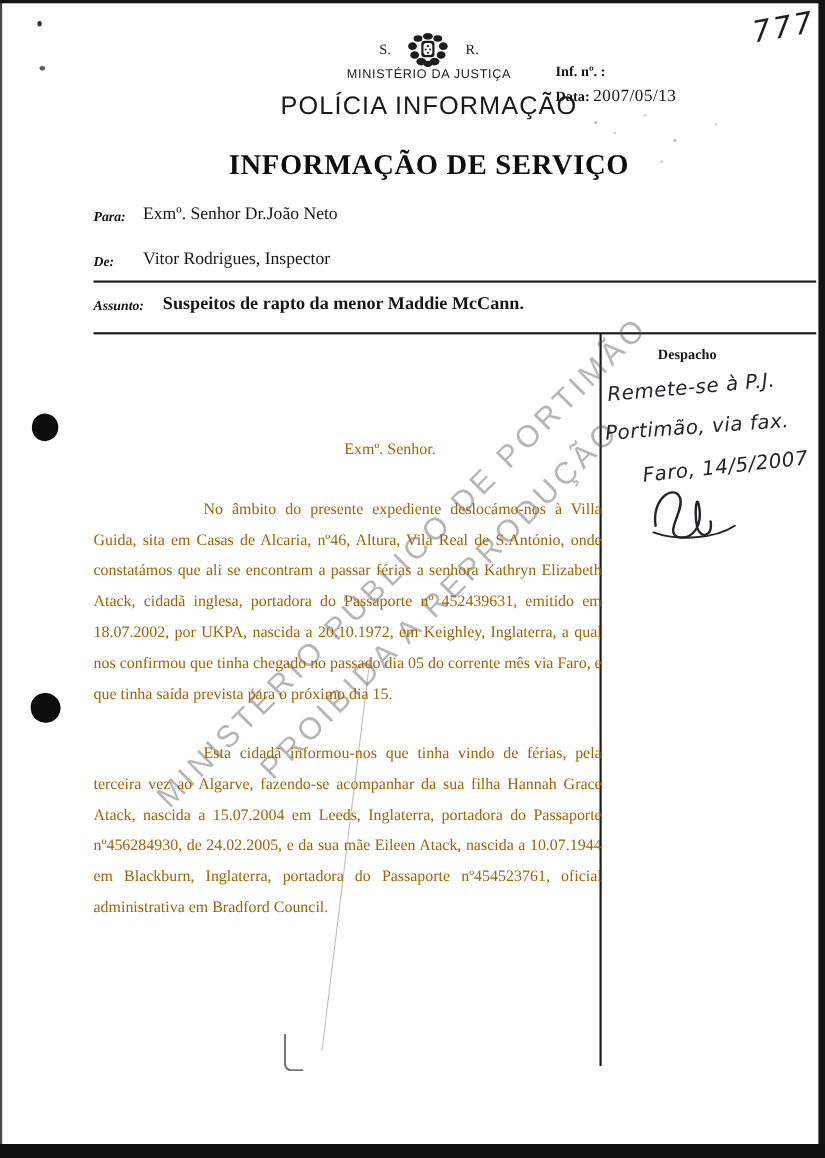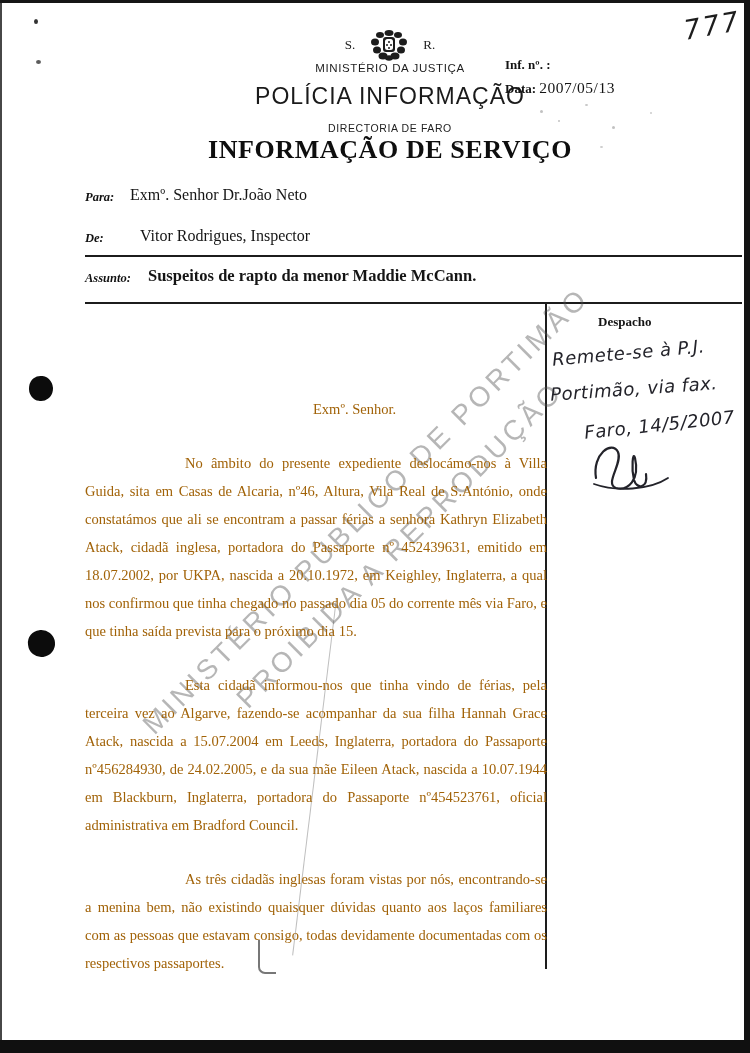--- a/index.html
+++ b/index.html
@@ -109,33 +109,32 @@
         <circle cx="21" cy="13" r="1" fill="#1c1c1c"></circle>
           <circle cx="19" cy="16" r="1" fill="#1c1c1c"></circle>
         <circle cx="23" cy="16" r="1" fill="#1c1c1c"></circle>
           <circle cx="21" cy="19" r="1" fill="#1c1c1c"></circle>
       </svg>
     </span>
     <span class="sr">R.</span>
   </div>
   <div class="cwide ministry">MINISTÉRIO DA JUSTIÇA</div>
   <div class="cwide org">POLÍCIA INFORMAÇÃO</div>
-  <div class="cwide directorate">DIRECTORIA DE FARO</div>
   <div class="cwide doc-title">INFORMAÇÃO DE SERVIÇO</div>
 
   <div class="info-label">Inf. nº. :</div>
   <div class="date-row">
     <span>Data:</span>
     <span class="date-value">2007/05/13</span>
   </div>
 
   <div class="mlabel" style="left:85px;top:190px;">Para:</div>
   <div class="mvalue" style="left:130px;top:186px;">Exmº. Senhor Dr.João Neto</div>
   <div class="mlabel" style="left:85px;top:231px;">De:</div>
-  <div class="mvalue" style="left:140px;top:227px;">Vitor Rodrigues, Inspector</div>
+  <div class="mvalue" style="left:130px;top:227px;">Vitor Rodrigues, Inspector</div>
   <div class="rule" style="top:255px;"></div>
   <div class="mlabel" style="left:85px;top:271px;">Assunto:</div>
   <div class="mvalue subject-value" style="left:148px;top:266px;">Suspeitos de rapto da menor Maddie McCann.</div>
   <div class="rule" style="top:302px;"></div>
 
   <div class="vline"></div>
   <div class="despacho-label">Despacho</div>
   <div class="hw" style="left:552px;top:342px;transform:rotate(-5deg);">Remete-se à P.J.</div>
   <div class="hw" style="left:550px;top:378px;transform:rotate(-4deg);">Portimão, via fax.</div>
   <div class="hw" style="left:584px;top:414px;transform:rotate(-6deg);">Faro, 14/5/2007</div>
@@ -143,16 +142,15 @@
     <svg width="90" height="58" viewBox="0 0 90 58">
       <path d="M8 40 C 4 16, 24 2, 30 14 C 35 25, 16 46, 28 50 C 40 53, 52 42, 47 20 C 45 12, 43 30, 46 42 C 49 52, 60 50, 58 36" fill="none" stroke="#23232a" stroke-width="2.2" stroke-linecap="round"></path>
       <path d="M6 46 C 28 54, 62 52, 80 40" fill="none" stroke="#23232a" stroke-width="1.8" stroke-linecap="round"></path>
     </svg>
   </div>
 
   <div class="body-block">
     <div class="salutation">Exmº. Senhor.</div>
     <p>No âmbito do presente expediente deslocámo-nos à Villa Guida, sita em Casas de Alcaria, nº46, Altura, Vila Real de S.António, onde constatámos que ali se encontram a passar férias a senhora Kathryn Elizabeth Atack, cidadã inglesa, portadora do Passaporte nº 452439631, emitido em 18.07.2002, por UKPA, nascida a 20.10.1972, em Keighley, Inglaterra, a qual nos confirmou que tinha chegado no passado dia 05 do corrente mês via Faro, e que tinha saída prevista para o próximo dia 15.</p>
     <p>Esta cidadã informou-nos que tinha vindo de férias, pela terceira vez ao Algarve, fazendo-se acompanhar da sua filha Hannah Grace Atack, nascida a 15.07.2004 em Leeds, Inglaterra, portadora do Passaporte nº456284930, de 24.02.2005, e da sua mãe Eileen Atack, nascida a 10.07.1944 em Blackburn, Inglaterra, portadora do Passaporte nº454523761, oficial administrativa em Bradford Council.</p>
-    <p>As três cidadãs inglesas foram vistas por nós, encontrando-se a menina bem, não existindo quaisquer dúvidas quanto aos laços familiares com as pessoas que estavam consigo, todas devidamente documentadas com os respectivos passaportes.</p>
   </div>
 
 </div>
 
 </body></html>

